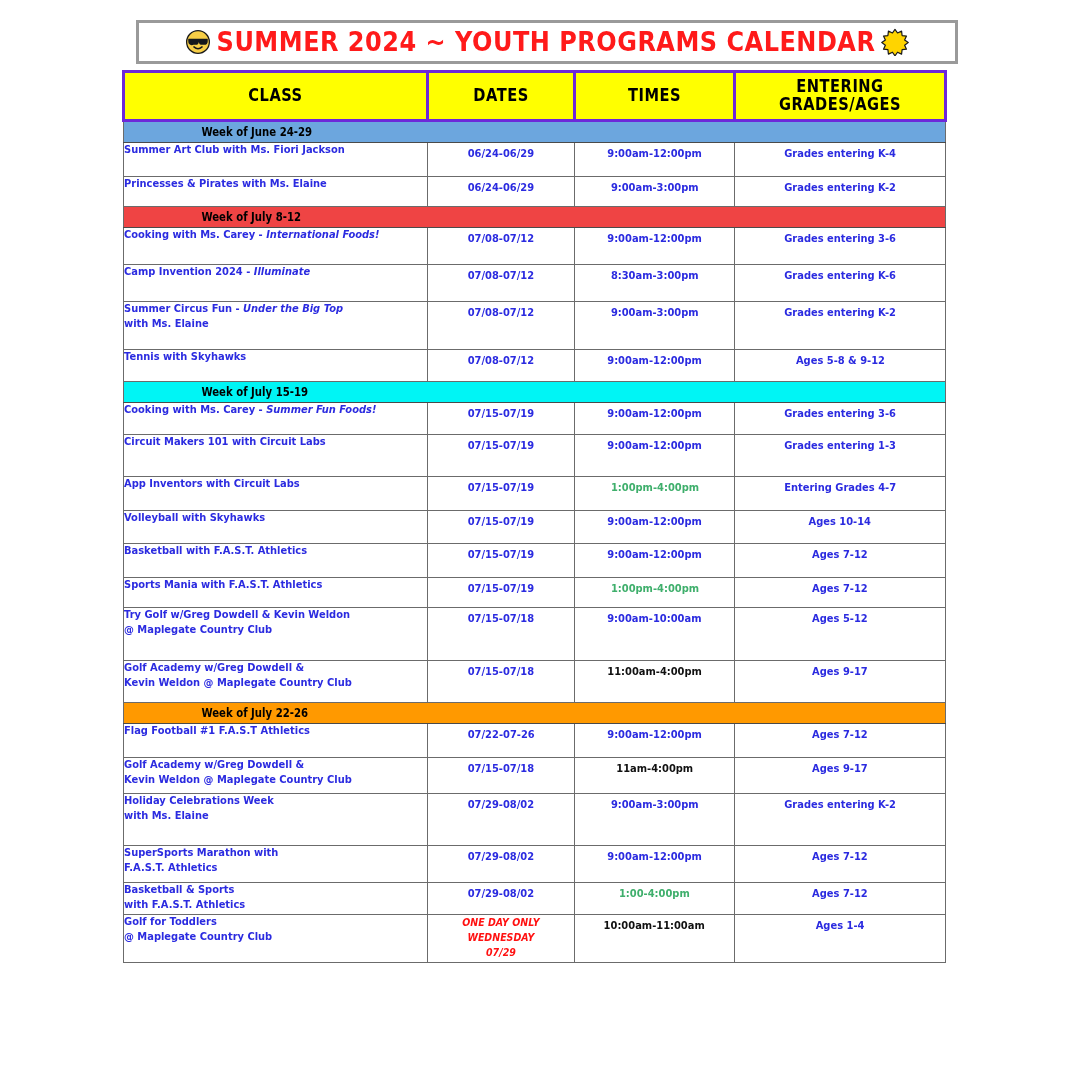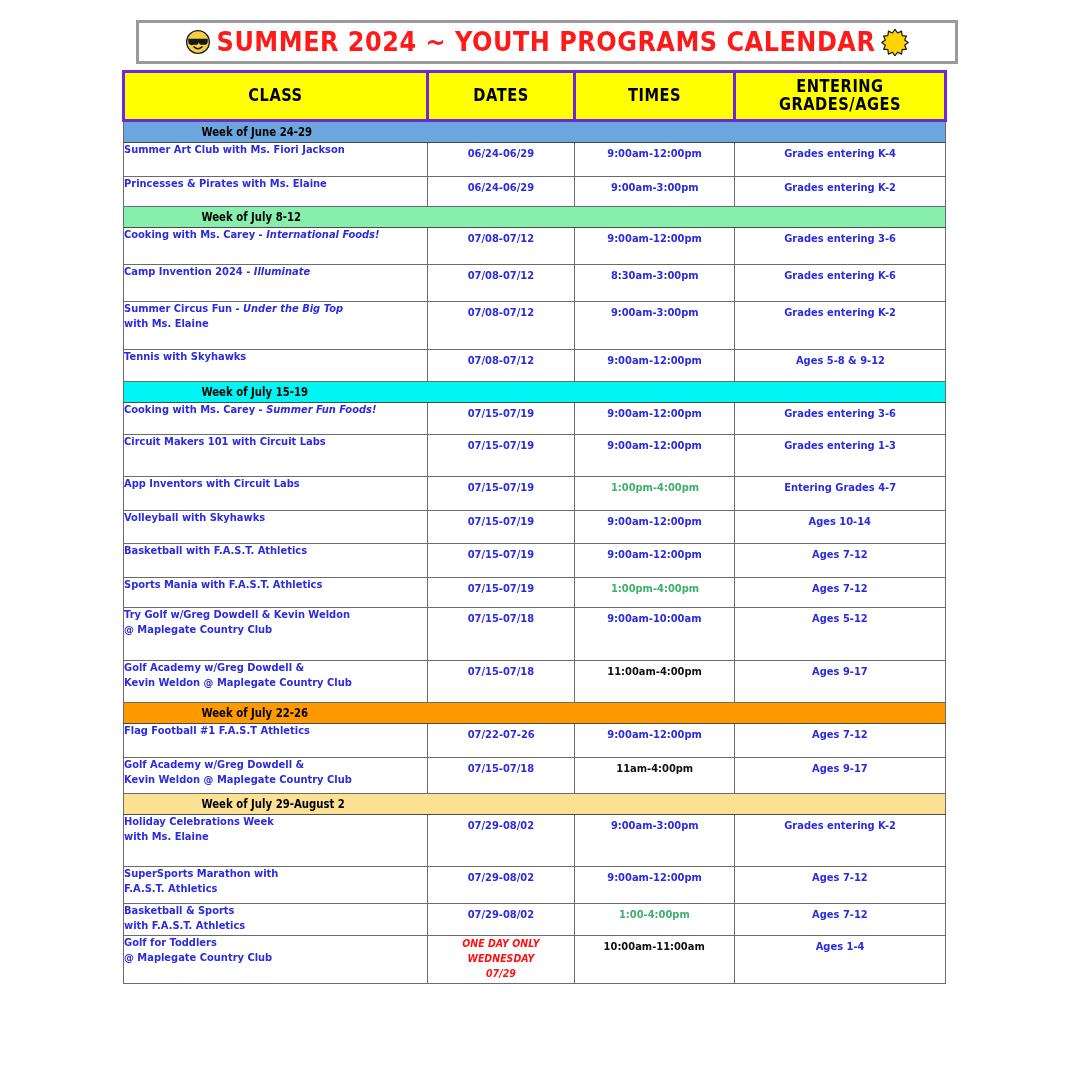--- a/index.html
+++ b/index.html
@@ -228,21 +228,21 @@
         </tr>
         <tr style="height:30px;">
           <td class="cls-cell">
             <span class="cls-text">Princesses &amp; Pirates with Ms. Elaine</span>
           </td>
           <td class="ctr-cell"><span class="ctr-text">06/24-06/29</span></td>
           <td class="ctr-cell"><span class="ctr-text">9:00am-3:00pm</span></td>
           <td class="ctr-cell"><span class="ctr-text">Grades entering K-2</span></td>
         </tr>
         <tr class="sec">
-          <td colspan="4" style="background:#86efac"><span class="sec-label">Week of July 8-12</span></td>
+          <td colspan="4" style="background:#ef4444"><span class="sec-label">Week of July 8-12</span></td>
         </tr>
         <tr style="height:37px;">
           <td class="cls-cell">
             <span class="cls-text">Cooking with Ms. Carey - <i>International Foods!</i></span>
           </td>
           <td class="ctr-cell"><span class="ctr-text">07/08-07/12</span></td>
           <td class="ctr-cell"><span class="ctr-text">9:00am-12:00pm</span></td>
           <td class="ctr-cell"><span class="ctr-text">Grades entering 3-6</span></td>
         </tr>
         <tr style="height:37px;">
@@ -348,23 +348,20 @@
           <td class="ctr-cell"><span class="ctr-text">Ages 7-12</span></td>
         </tr>
         <tr style="height:36px;">
           <td class="cls-cell">
             <span class="cls-text">Golf Academy w/Greg Dowdell &amp;<br>Kevin Weldon @ Maplegate Country Club</span>
           </td>
           <td class="ctr-cell"><span class="ctr-text">07/15-07/18</span></td>
           <td class="ctr-cell"><span class="ctr-text black">11am-4:00pm</span></td>
           <td class="ctr-cell"><span class="ctr-text">Ages 9-17</span></td>
         </tr>
-        <tr class="sec">
-          <td colspan="4" style="background:#FCE093"><span class="sec-label">Week of July 29-August 2</span></td>
-        </tr>
         <tr style="height:52px;">
           <td class="cls-cell">
             <span class="cls-text">Holiday Celebrations Week<br>with Ms. Elaine</span>
           </td>
           <td class="ctr-cell"><span class="ctr-text">07/29-08/02</span></td>
           <td class="ctr-cell"><span class="ctr-text">9:00am-3:00pm</span></td>
           <td class="ctr-cell"><span class="ctr-text">Grades entering K-2</span></td>
         </tr>
         <tr style="height:37px;">
           <td class="cls-cell">

